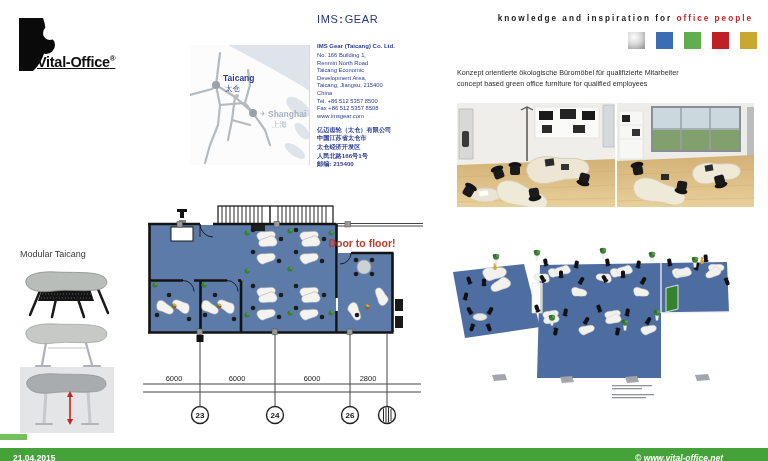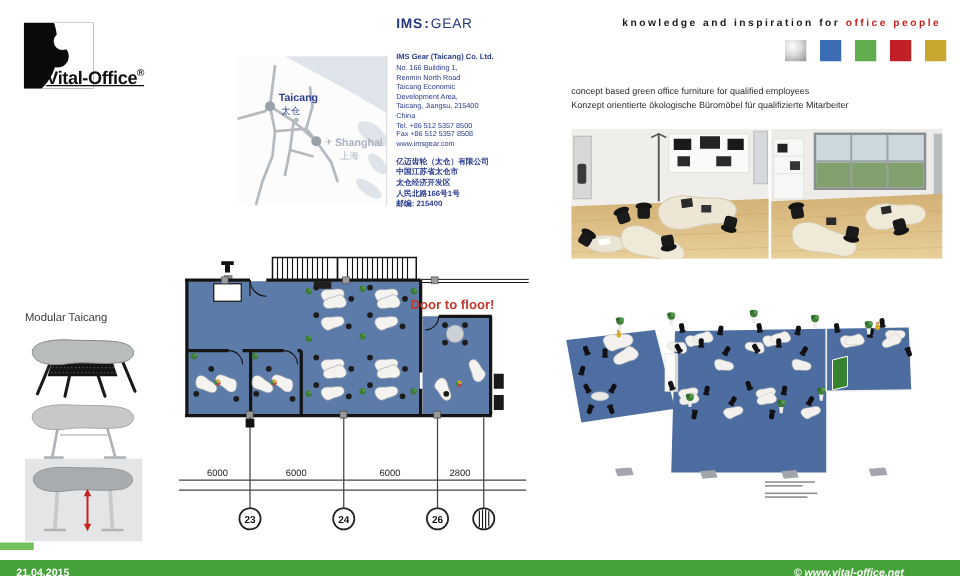--- a/index.html
+++ b/index.html
@@ -4,21 +4,21 @@
 <style>
   html,body{margin:0;padding:0;}
   body{width:768px;height:461px;background:#ffffff;font-family:"Liberation Sans",sans-serif;position:relative;overflow:hidden;}
   .abs{position:absolute;}
 
   
   .logo-box{left:19px;top:18px;width:56px;height:53px;}
   .logo-text{left:37px;top:54px;font-size:14.5px;font-weight:bold;color:#101010;letter-spacing:-0.3px;white-space:nowrap;text-decoration:underline;}
   .logo-text sup{font-size:8px;font-weight:bold;}
   .ims-logo{left:317px;top:13px;font-size:11px;color:#26357E;letter-spacing:0.6px;white-space:nowrap;}
-  .ims-logo .b{font-weight:bold;text-align:right;}
+  .ims-logo .b{font-weight:normal;text-align:right;}
   .ims-logo .sep{font-weight:bold;padding:0 1px;}
   .tagline{top:14px;right:15px;font-size:8.2px;font-weight:bold;letter-spacing:2px;color:#1A1A1A;white-space:nowrap;margin-left:23px;}
   .tagline .red{color:#C4231F;}
   .palette{top:32px;right:11px;display:flex;gap:11px;}
   .palette span{width:17px;height:17px;display:block;}
   .sq-silver{background:radial-gradient(circle at 35% 30%,#fdfdfd 0%,#d9d9d9 45%,#8f8f8f 100%);}
 
   
   .map{left:190px;top:45px;}
   .address{left:317px;top:43px;width:112px;color:#2A3B8F;font-size:5.8px;line-height:1.32;}
@@ -110,22 +110,22 @@
   <div class="addr-cn">
     <div>亿迈齿轮（太仓）有限公司</div>
     <div>中国江苏省太仓市</div>
     <div>太仓经济开发区</div>
     <div>人民北路166号1号</div>
     <div>邮编: 215400</div>
   </div>
 </div>
 
 <div class="abs caption">
+  <div>Konzept orientierte ökologische Büromöbel für qualifizierte Mitarbeiter</div>
   <div>concept based green office furniture for qualified employees</div>
-  <div>Konzept orientierte ökologische Büromöbel für qualifizierte Mitarbeiter</div>
 </div>
 
 <svg class="abs photo" width="297" height="104" viewBox="0 0 297 104">
   <defs>
     <linearGradient id="wood" x1="0" y1="0" x2="0" y2="1">
       <stop offset="0" stop-color="#D3B176"></stop>
         <stop offset="1" stop-color="#E8CF99"></stop>
     </linearGradient>
     <g id="pchair">
         <ellipse rx="6.5" ry="3" fill="#141414"></ellipse>

